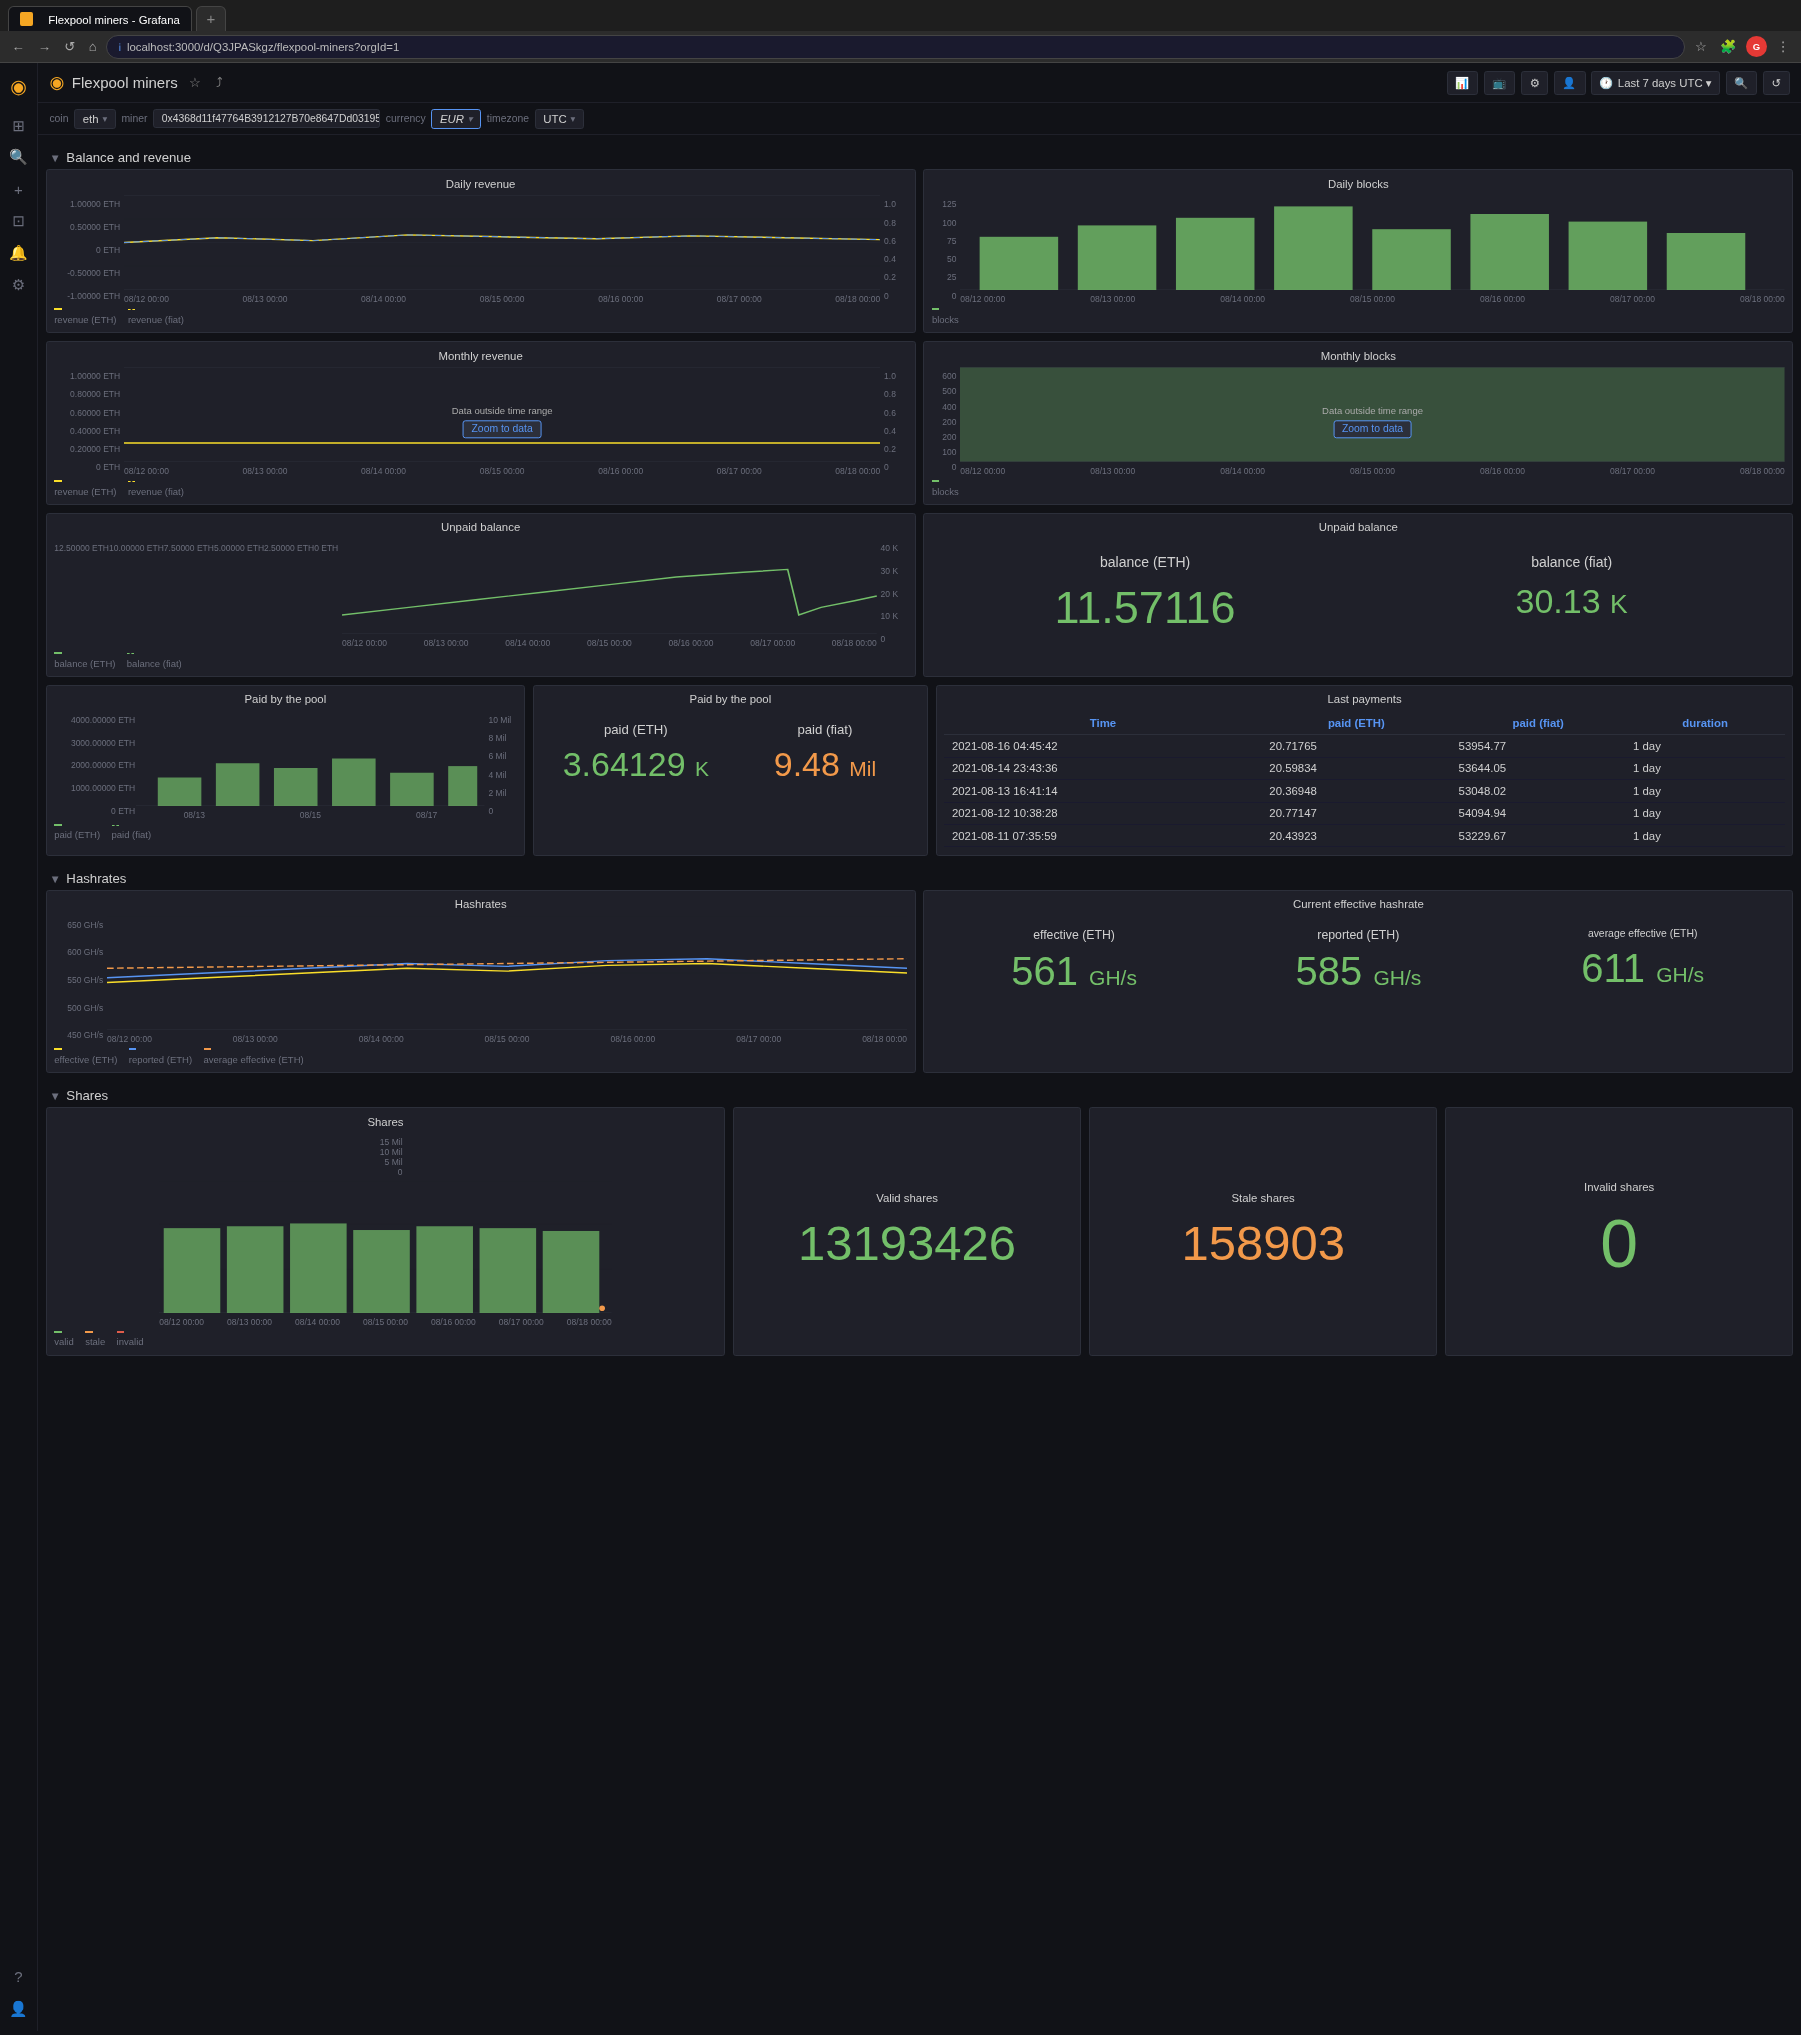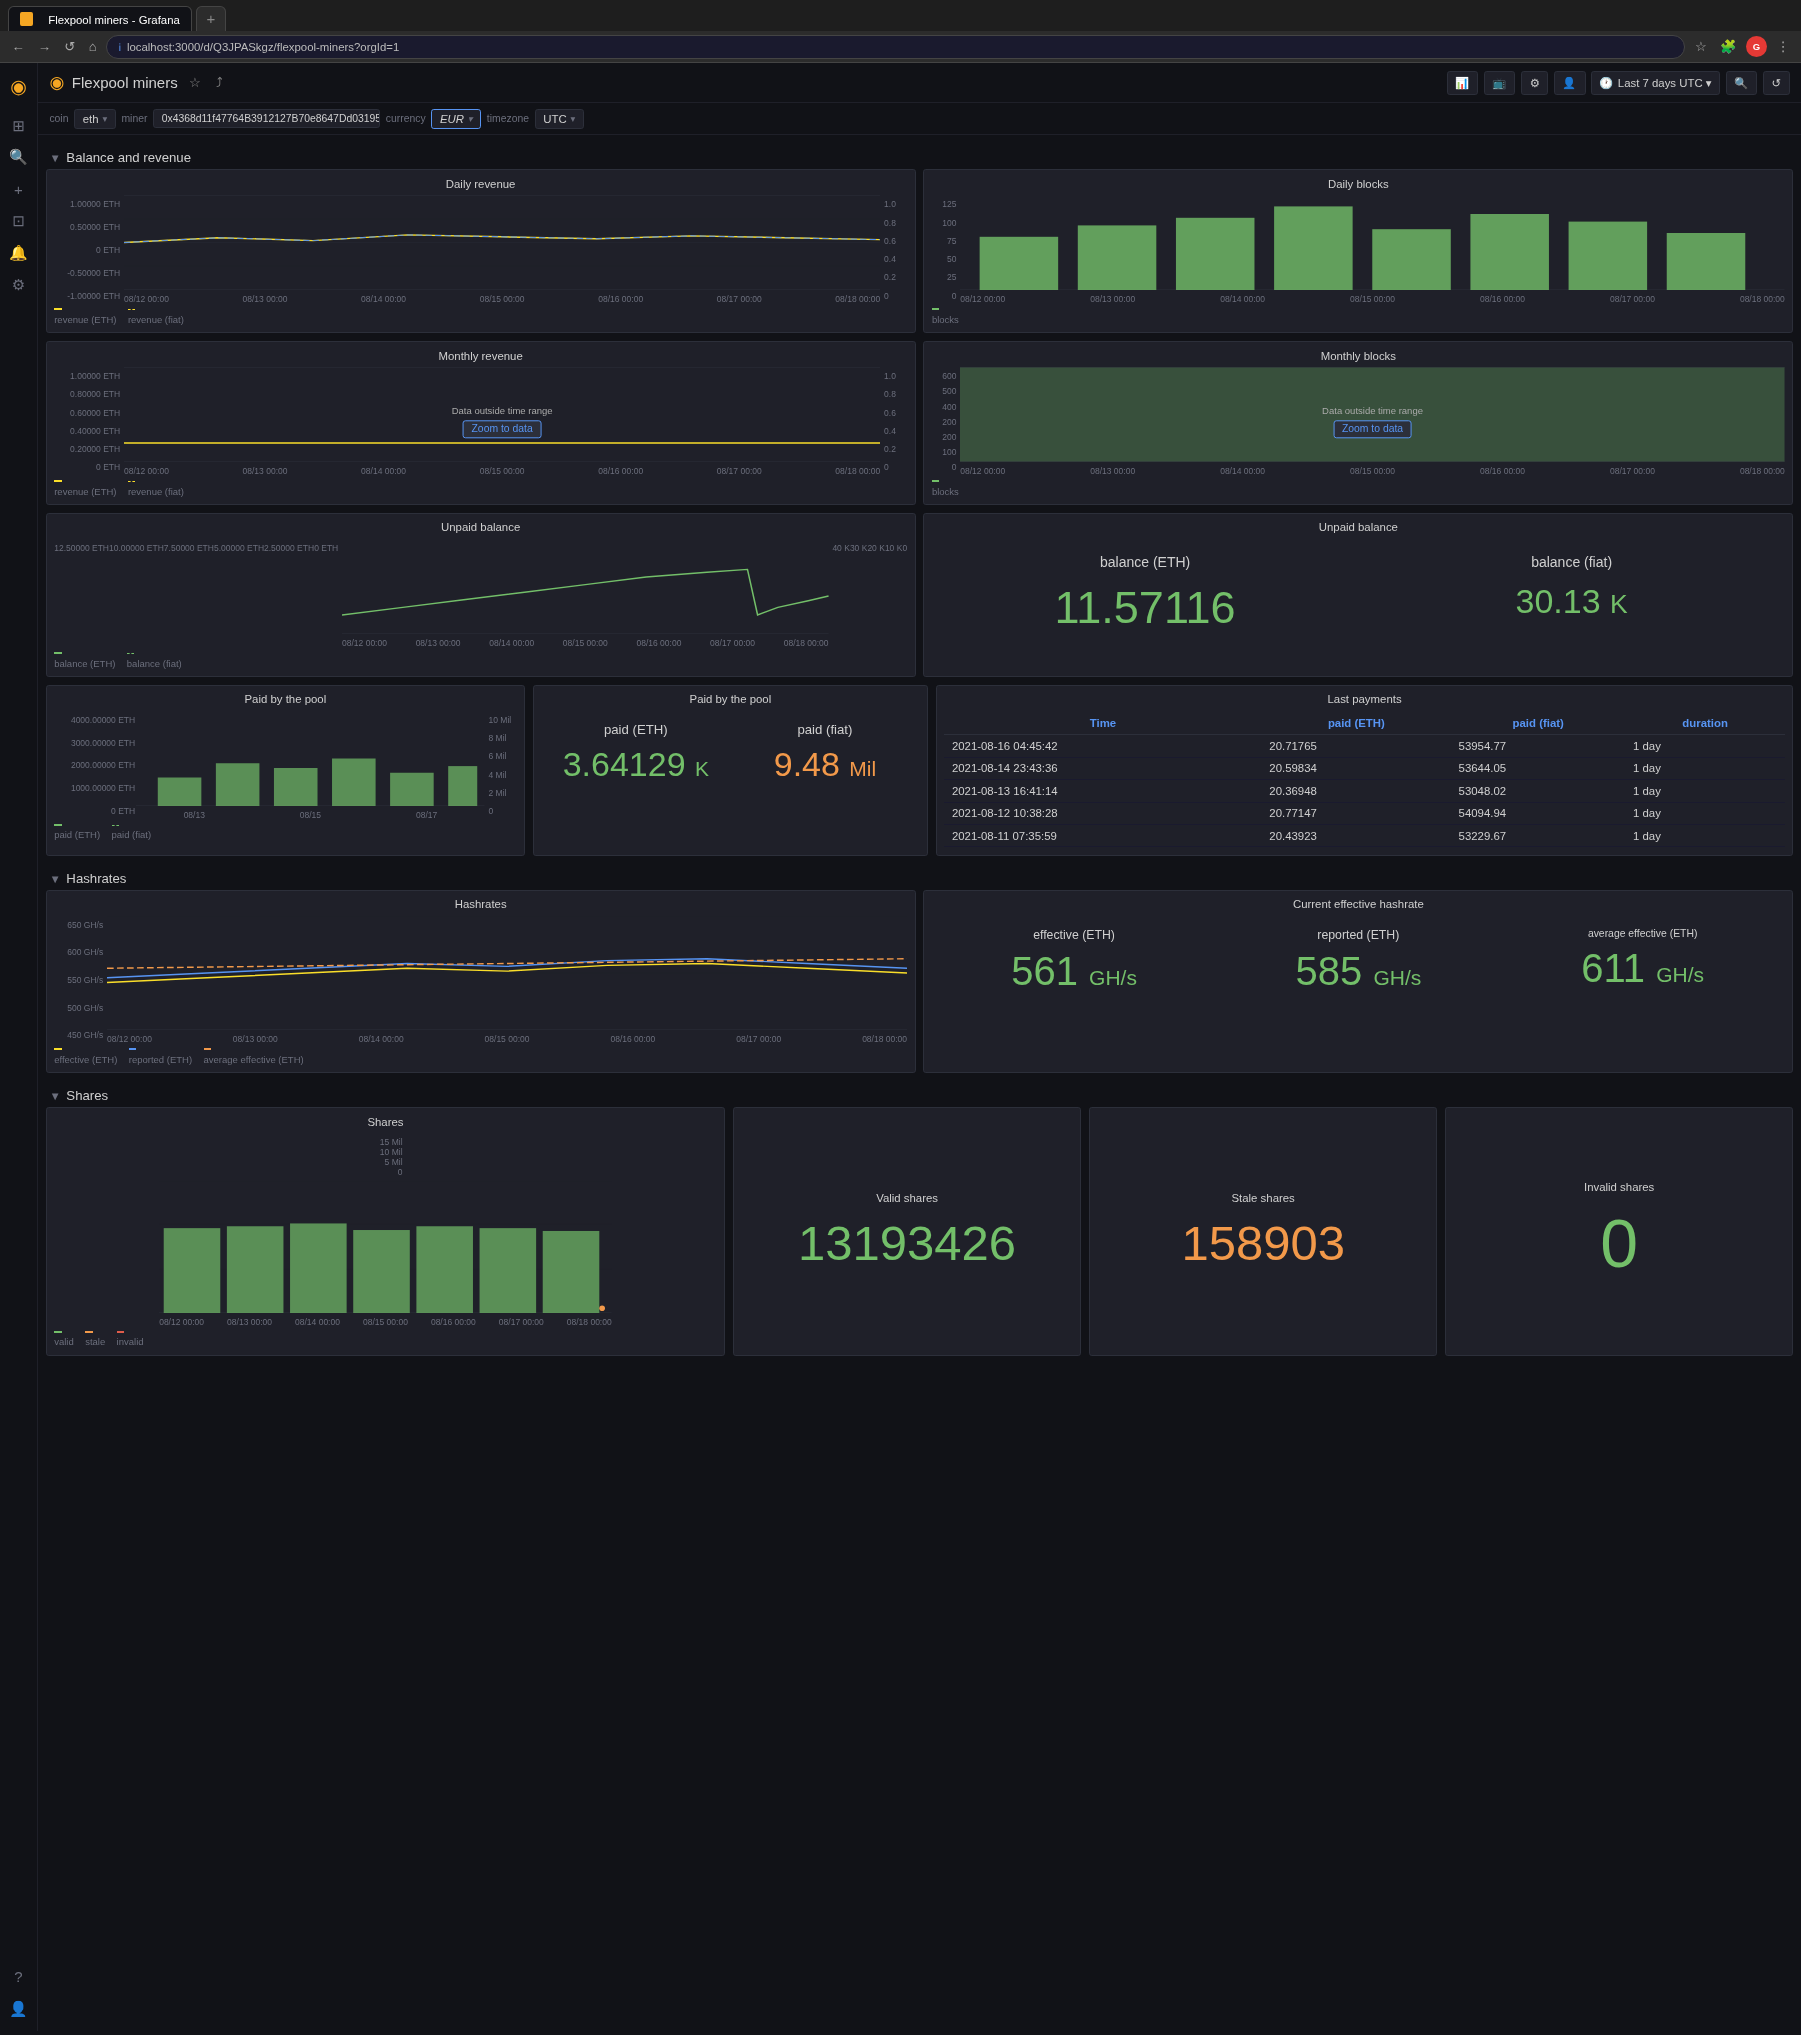--- a/index.html
+++ b/index.html
@@ -399,21 +399,21 @@
               <div style="display:flex; justify-content:space-between; font-size:8.5px; color:#6c6f7d; margin-top:1.9px;">
                 <span>08/12 00:00</span>
                   <span>08/13 00:00</span>
                   <span>08/14 00:00</span>
                   <span>08/15 00:00</span>
                   <span>08/16 00:00</span>
                   <span>08/17 00:00</span>
                   <span>08/18 00:00</span>
               </div>
             </div>
-            <div style="display:flex; flex-direction:row; justify-content:space-between; font-size:8.5px; color:#6c6f7d; margin-left:3.8px; min-width:26.5px; padding: 3.8px 0;">
+            <div style="display:flex; flex-direction:column; justify-content:space-between; font-size:8.5px; color:#6c6f7d; margin-left:3.8px; min-width:26.5px; padding: 3.8px 0;">
               <span>40 K</span>
                 <span>30 K</span>
                 <span>20 K</span>
                 <span>10 K</span>
                 <span>0</span>
             </div>
           </div>
           <div class="chart-legend">
             <div class="legend-item">
                 <span class="legend-dot green"></span>

